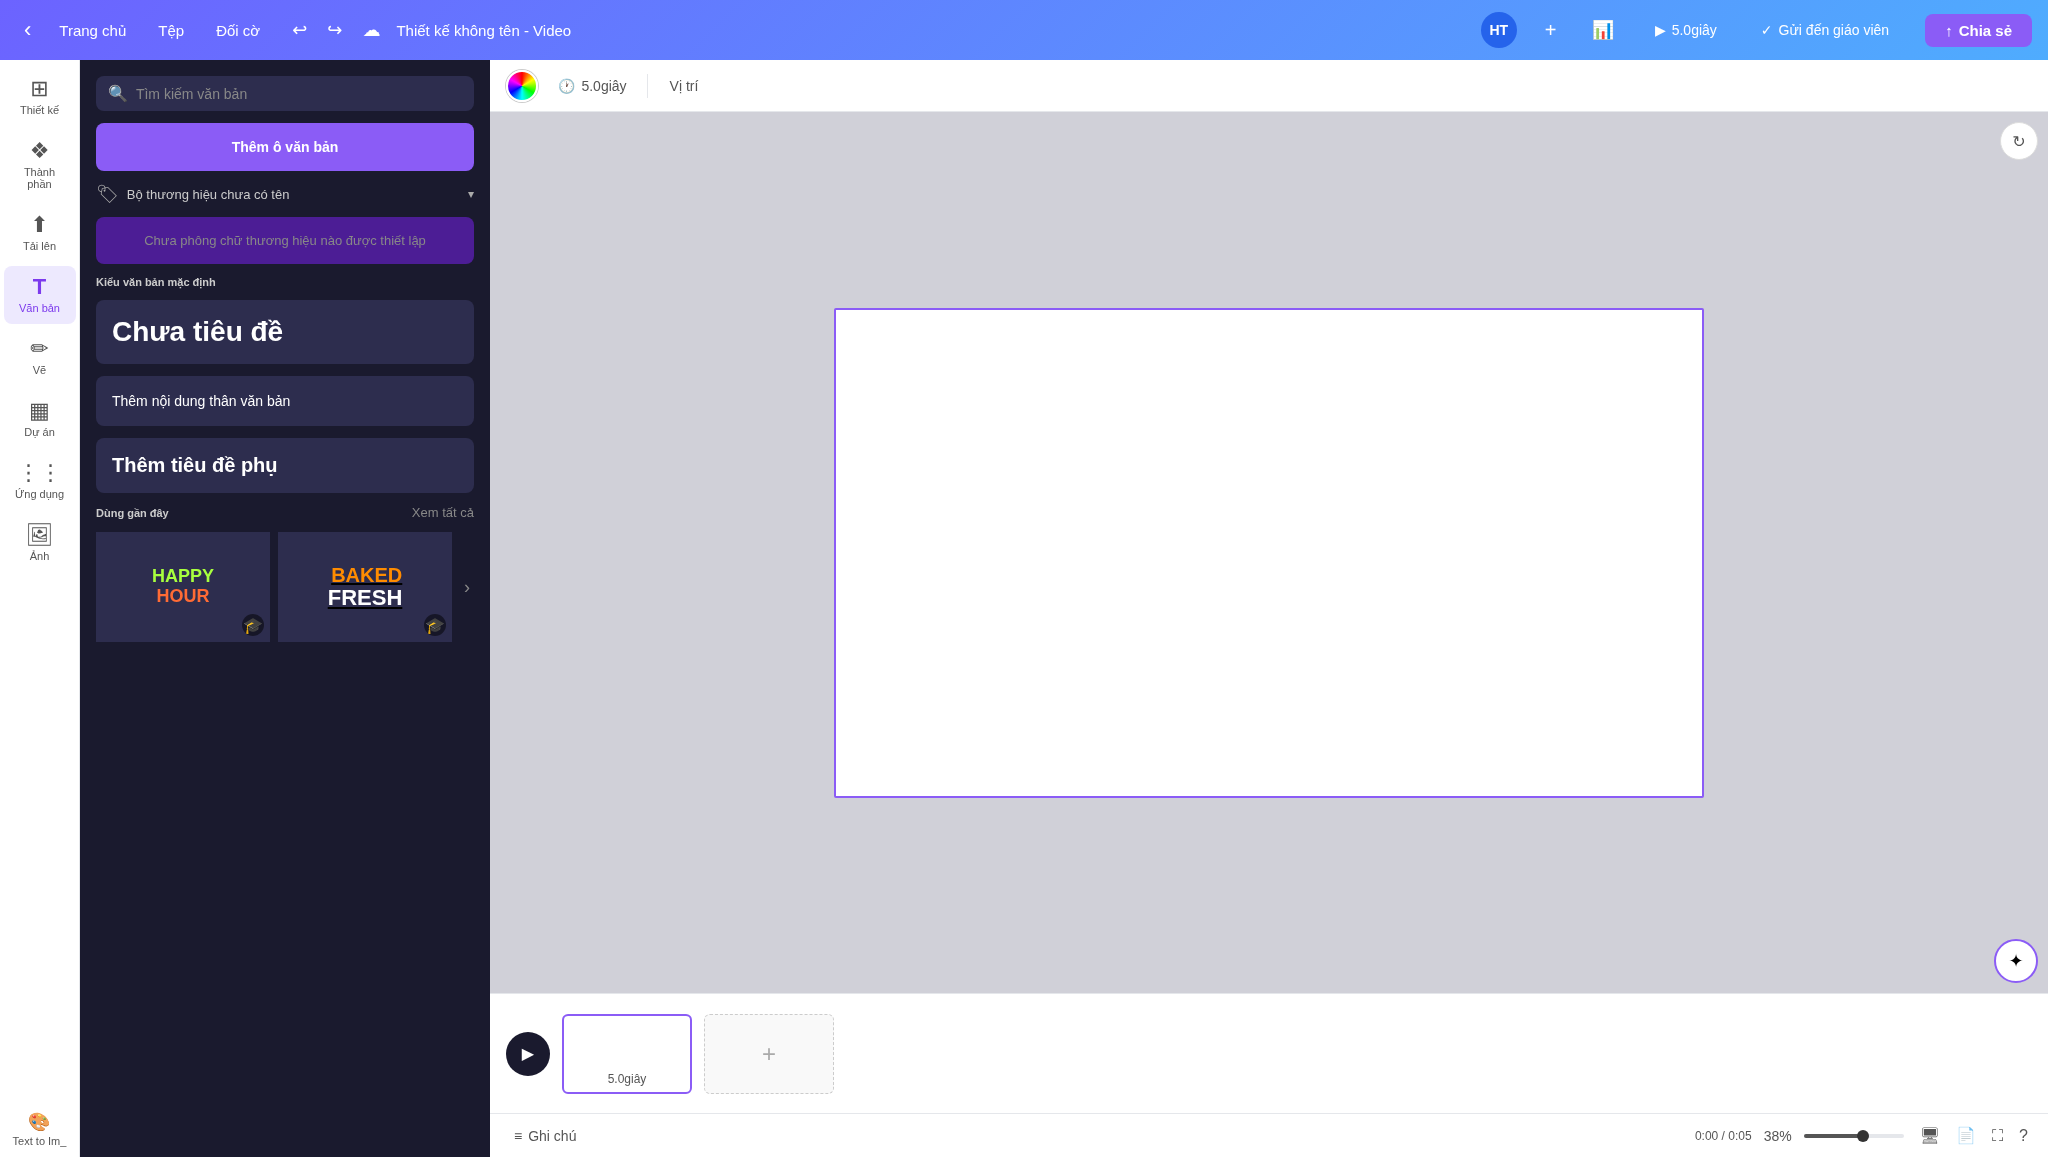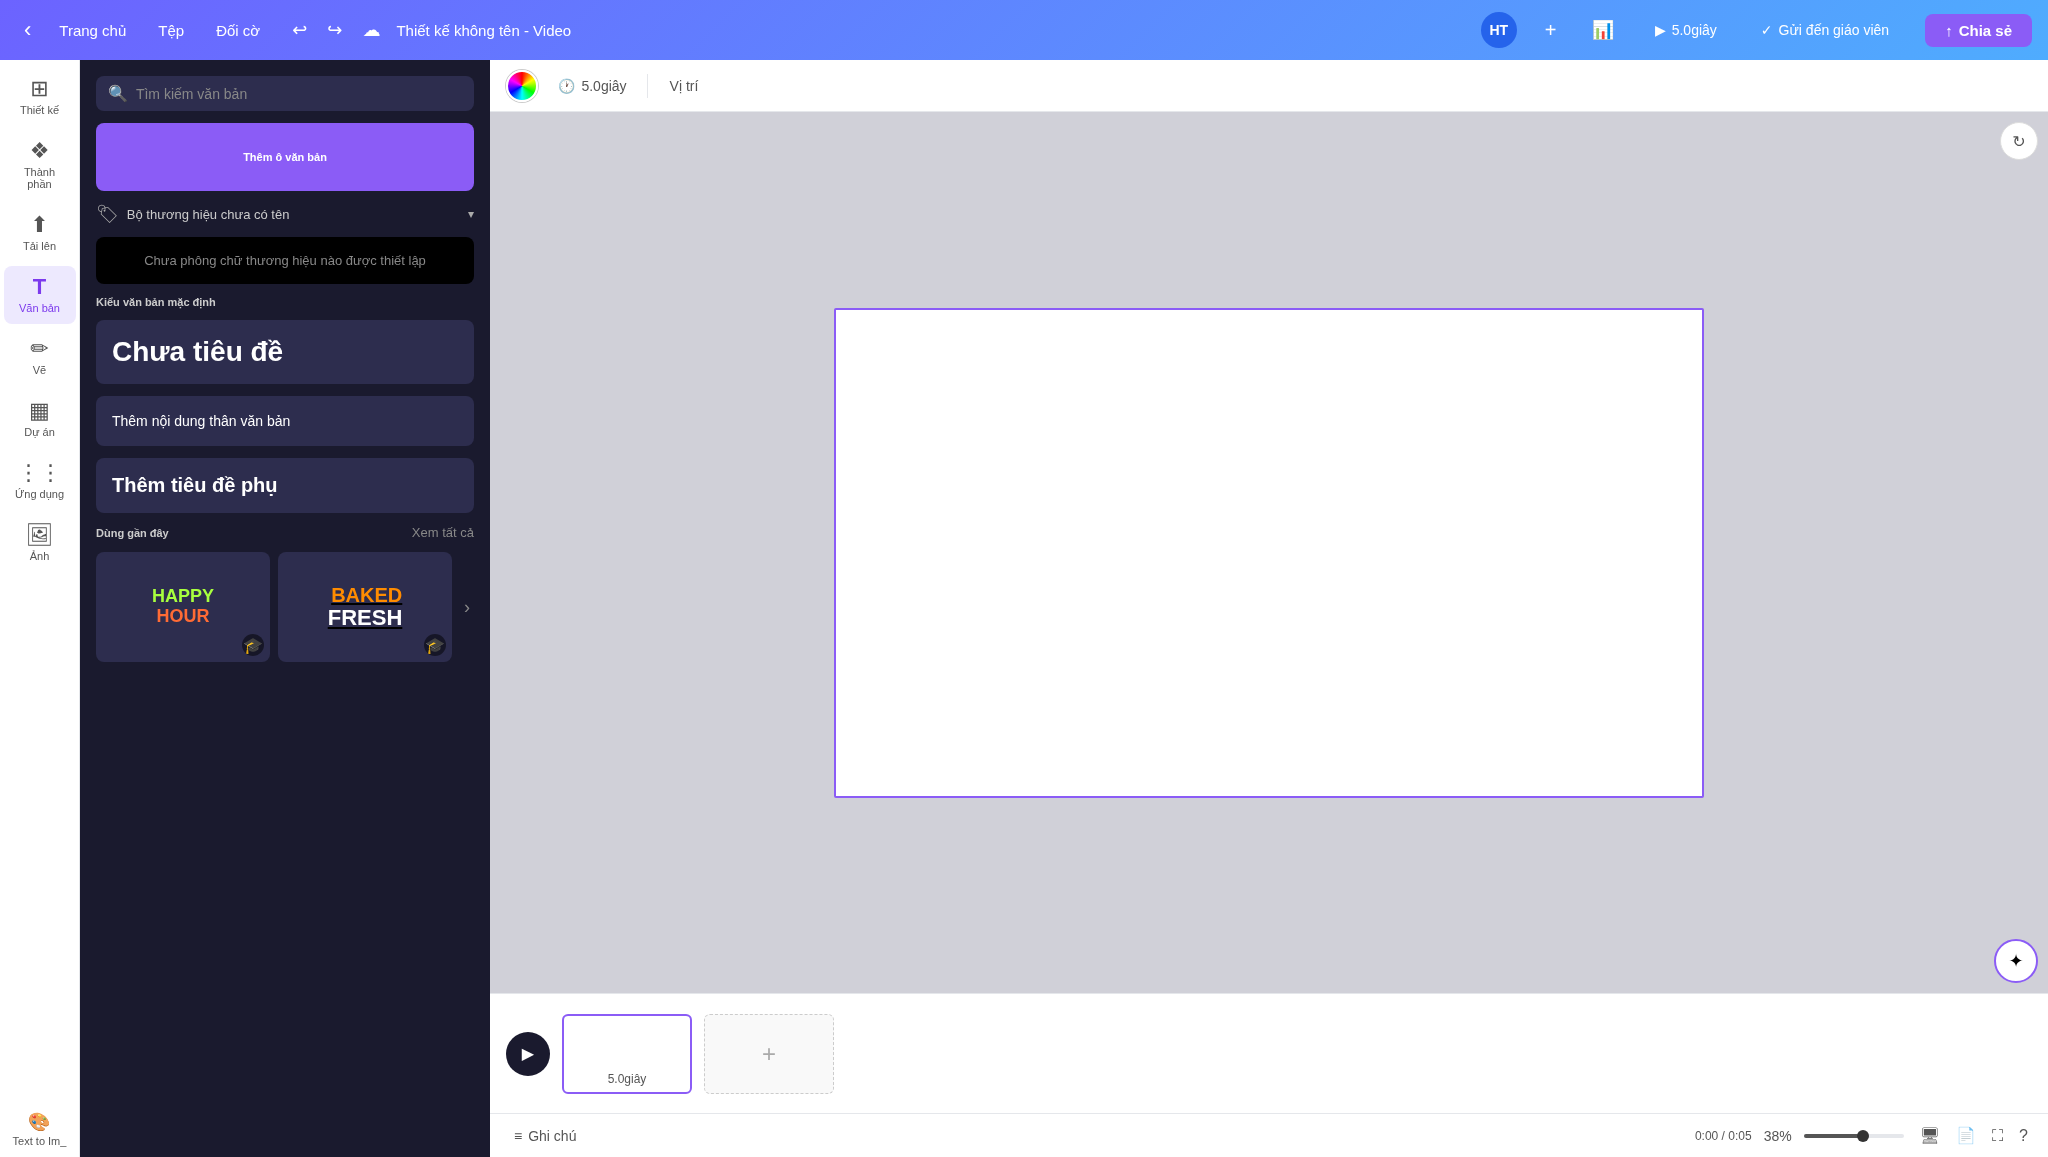--- a/index.html
+++ b/index.html
@@ -188,37 +188,37 @@
       font-size: 14px;
       flex: 1;
     }
     .search-bar input::placeholder { color: #888; }
     .search-icon { color: #888; font-size: 16px; }
     .add-text-btn {
       background: #8b5cf6;
       color: white;
       border: none;
       border-radius: 8px;
-      padding: 28px;
-      font-size: 11px;
+      padding: 16px;
+      font-size: 14px;
       font-weight: 600;
       cursor: pointer;
       text-align: center;
     }
     .brand-section {
       display: flex;
       align-items: center;
       gap: 8px;
       cursor: pointer;
     }
     .brand-icon { font-size: 18px; color: #aaa; }
     .brand-label { color: #ccc; font-size: 13px; }
     .brand-chevron { color: #aaa; font-size: 12px; margin-left: auto; }
     .brand-placeholder {
-      background: #000000;
+      background: #4c1d95;
       border-radius: 8px;
       padding: 16px;
       color: #888;
       font-size: 13px;
       text-align: center;
     }
     .section-title { color: #ccc; font-size: 11px; font-weight: 600; }
     .text-style-item {
       background: #2d2d4e;
       border-radius: 8px;
@@ -242,21 +242,21 @@
       border: none;
     }
     .recently-used-grid {
       display: flex;
       gap: 8px;
       align-items: center;
     }
     .recent-item {
       flex: 1;
       background: #2d2d4e;
-      border-radius: 8px;
+      border-radius: 0;
       height: 110px;
       display: flex;
       align-items: center;
       justify-content: center;
       cursor: pointer;
       overflow: hidden;
       position: relative;
     }
     .recent-chevron {
       color: #888;

